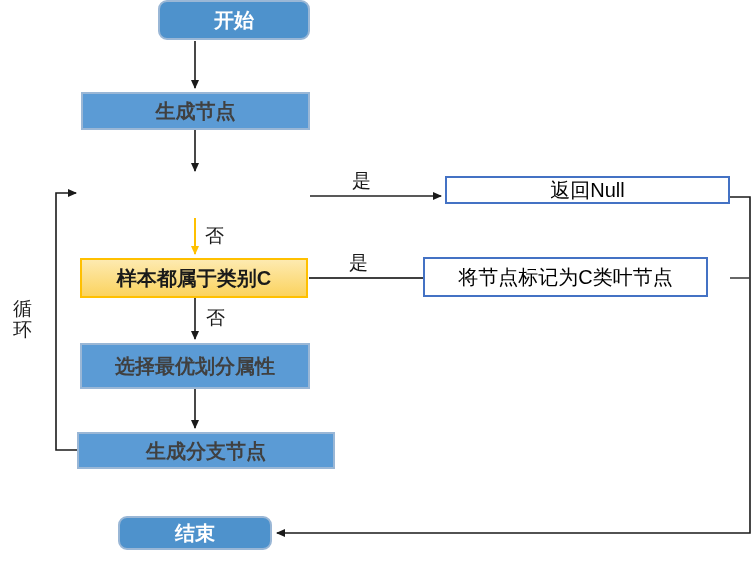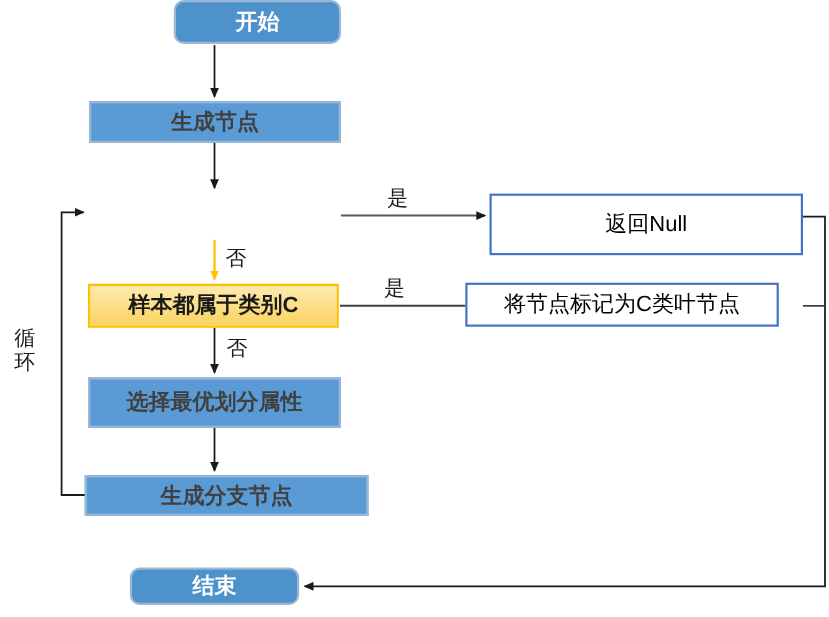--- a/index.html
+++ b/index.html
@@ -103,21 +103,21 @@
     <line x1="730" y1="278" x2="750" y2="278" stroke="#404040" stroke-width="1.6"></line>
 
     <polyline points="79,450 56,450 56,193 76,193" fill="none" stroke="#1a1a1a" stroke-width="1.6" marker-end="url(#ah-black)"></polyline>
   </svg>
 
   <div class="node node-terminal" style="left:118px; top:0;  width:152px; height:40px;margin-left:40px;">开始</div>
 
   <div class="node node-process" style="left:81px;  top:92px; width:229px; height:38px;">生成节点</div>
 
 
-  <div class="node node-result" style="left:445px; top:176px; width:285px; height:56px;">返回Null</div>
+  <div class="node node-result" style="left:445px; top:176px; width:285px; height:28px;">返回Null</div>
 
   <div class="node node-decision" style="left:80px;  top:258px; width:228px; height:40px;">样本都属于类别C</div>
 
   <div class="node node-result" style="left:423px; top:257px; width:285px; height:40px;">将节点标记为C类叶节点</div>
 
   <div class="node node-process" style="left:80px;  top:343px; width:230px; height:46px;">选择最优划分属性</div>
 
   <div class="node node-process" style="left:77px;  top:432px; width:258px; height:37px;">生成分支节点</div>
 
   <div class="node node-terminal" style="left:118px; top:516px; width:154px; height:34px;">结束</div>

